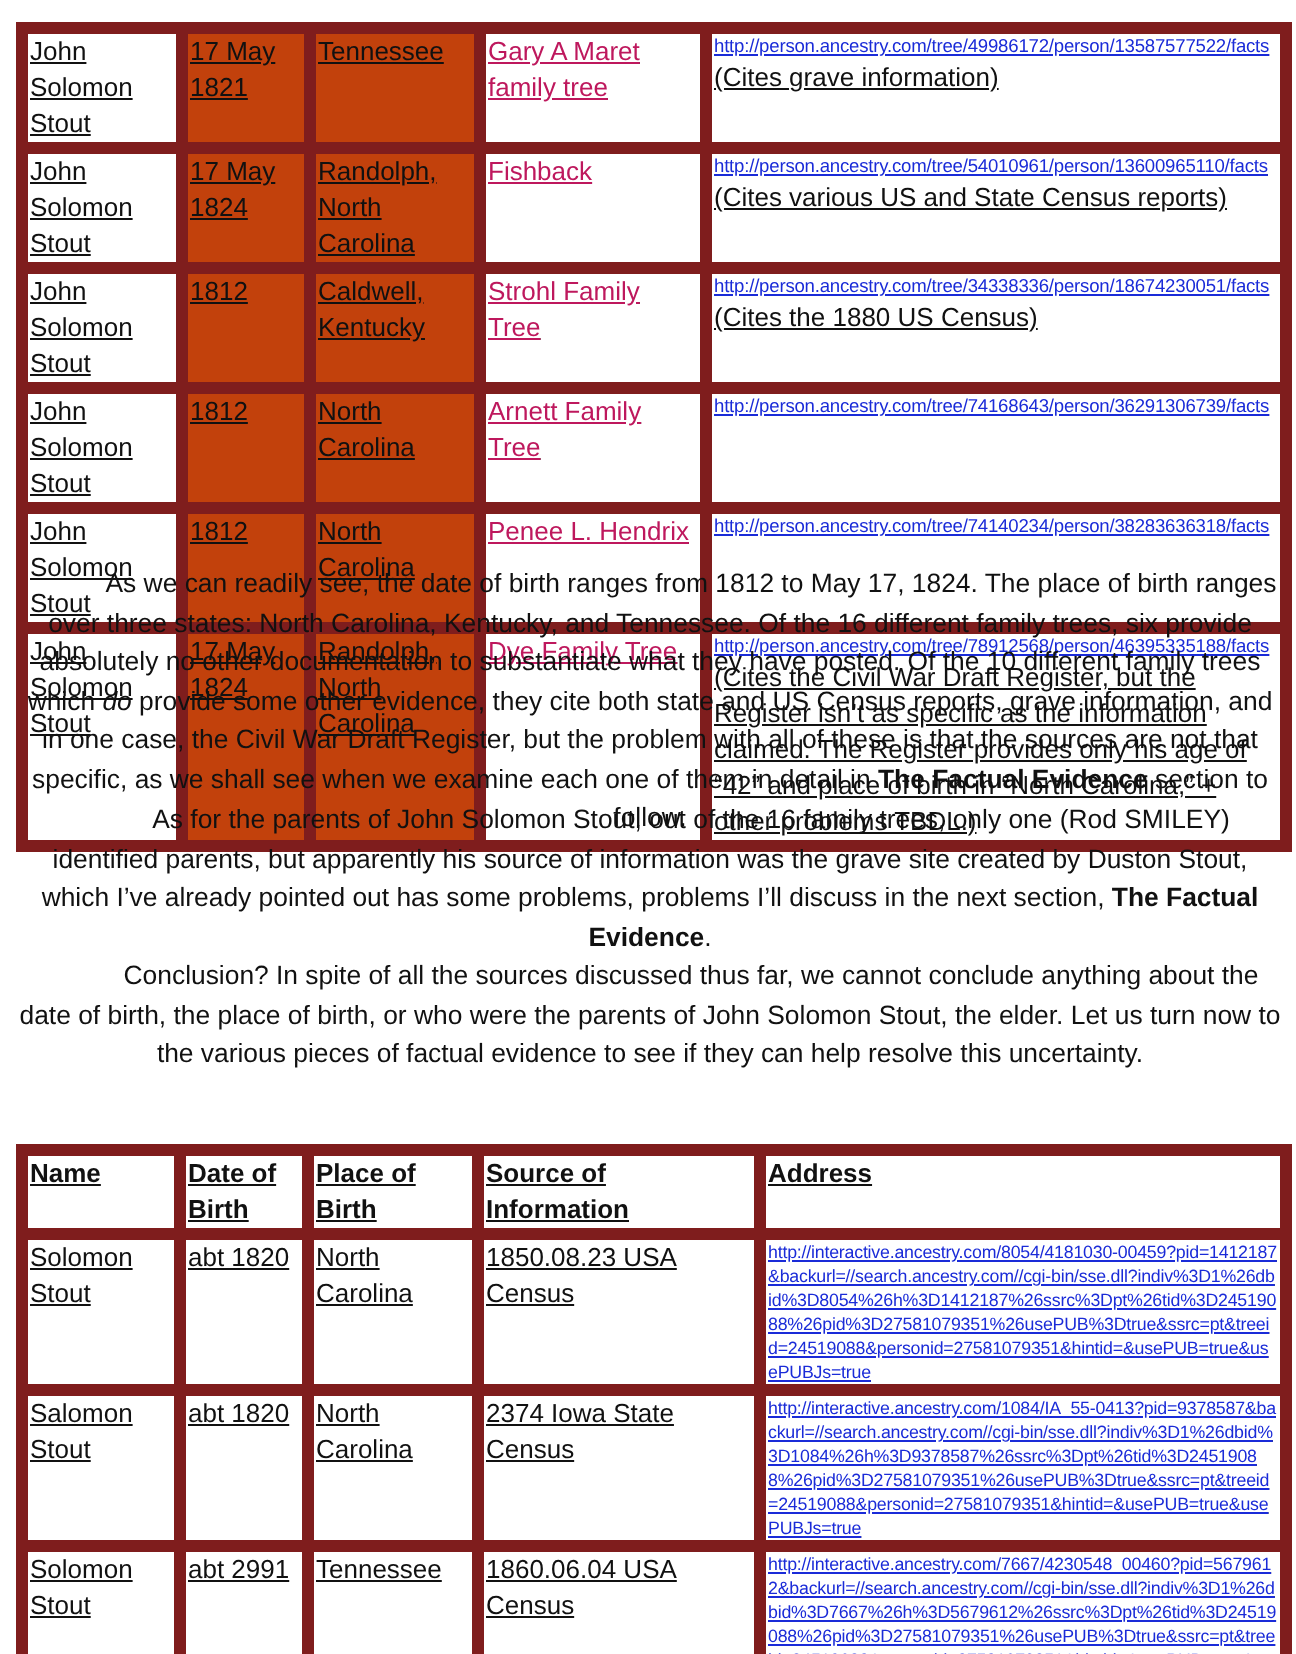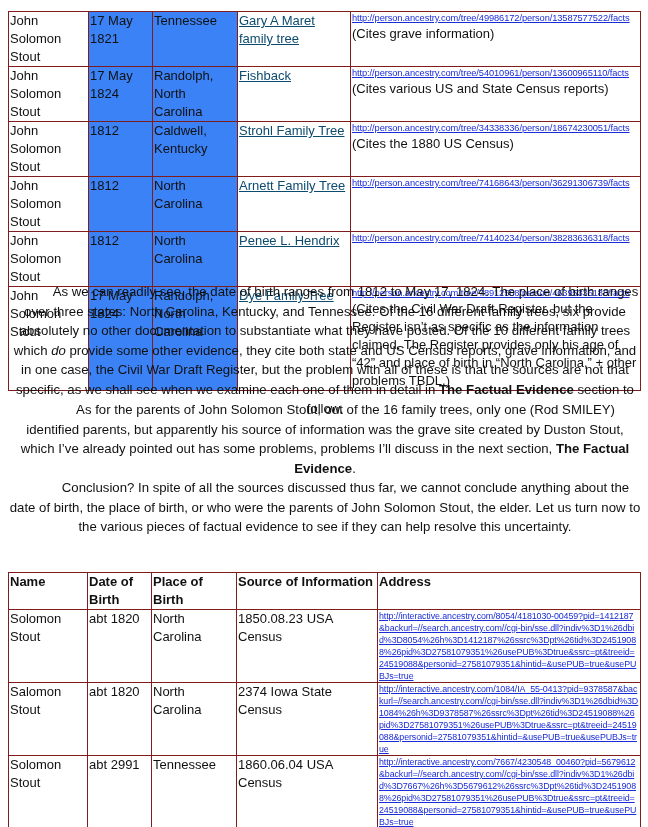--- a/index.html
+++ b/index.html
@@ -4,35 +4,35 @@
   <style>
     html, body { margin: 0; padding: 0; background: #ffffff; }
     body {
       width: 648px; height: 827px; position: relative; overflow: hidden;
       font-family: "Liberation Sans", sans-serif; color: #111;
     }
     .page { position: absolute; left: 0; top: 0; width: 648px; height: 827px; }
 
     table { border-collapse: collapse; table-layout: fixed; position: absolute; }
     td, th {
-      border: 1px solid #7f1d1d; vertical-align: top; padding: 0 1px;
+      border: 6px solid #7f1d1d; vertical-align: top; padding: 0 1px;
       font-size: 13px; line-height: 18px; text-align: left; font-weight: normal;
-      overflow: hidden; word-wrap: break-word;
+      overflow: hidden; word-wrap: break-word; text-decoration: underline;
     }
-    a.lnk { color: #0c4a6e; text-decoration: underline; }
+    a.lnk { color: #be185d; text-decoration: underline; }
     .url { font-size: 9.3px; line-height: 13px; color: #1a2bd8; text-decoration: underline; display: block; white-space: nowrap; letter-spacing: -0.1px; }
     .note { display: block; font-size: 13px; line-height: 18px; }
 
     #trees { left: 8px; top: 11px; width: 632px; }
     #trees col.c1 { width: 80px; }
     #trees col.c2 { width: 64px; }
     #trees col.c3 { width: 85px; }
     #trees col.c4 { width: 113px; }
     #trees col.c5 { width: 290px; }
-    #trees td.shade { background: #3b82f6; }
+    #trees td.shade { background: #c2410c; }
 
     .para {
       position: absolute; left: 8px; width: 634px;
       font-size: 13.2px; line-height: 19.5px; margin: 0; text-align: center;
     }
     .para .indent { display: inline-block; width: 41px; }
     .bold { font-weight: bold; }
     .ital { font-style: italic; }
     #p1 { top: 282px; }
     #p2 { top: 400px; }

